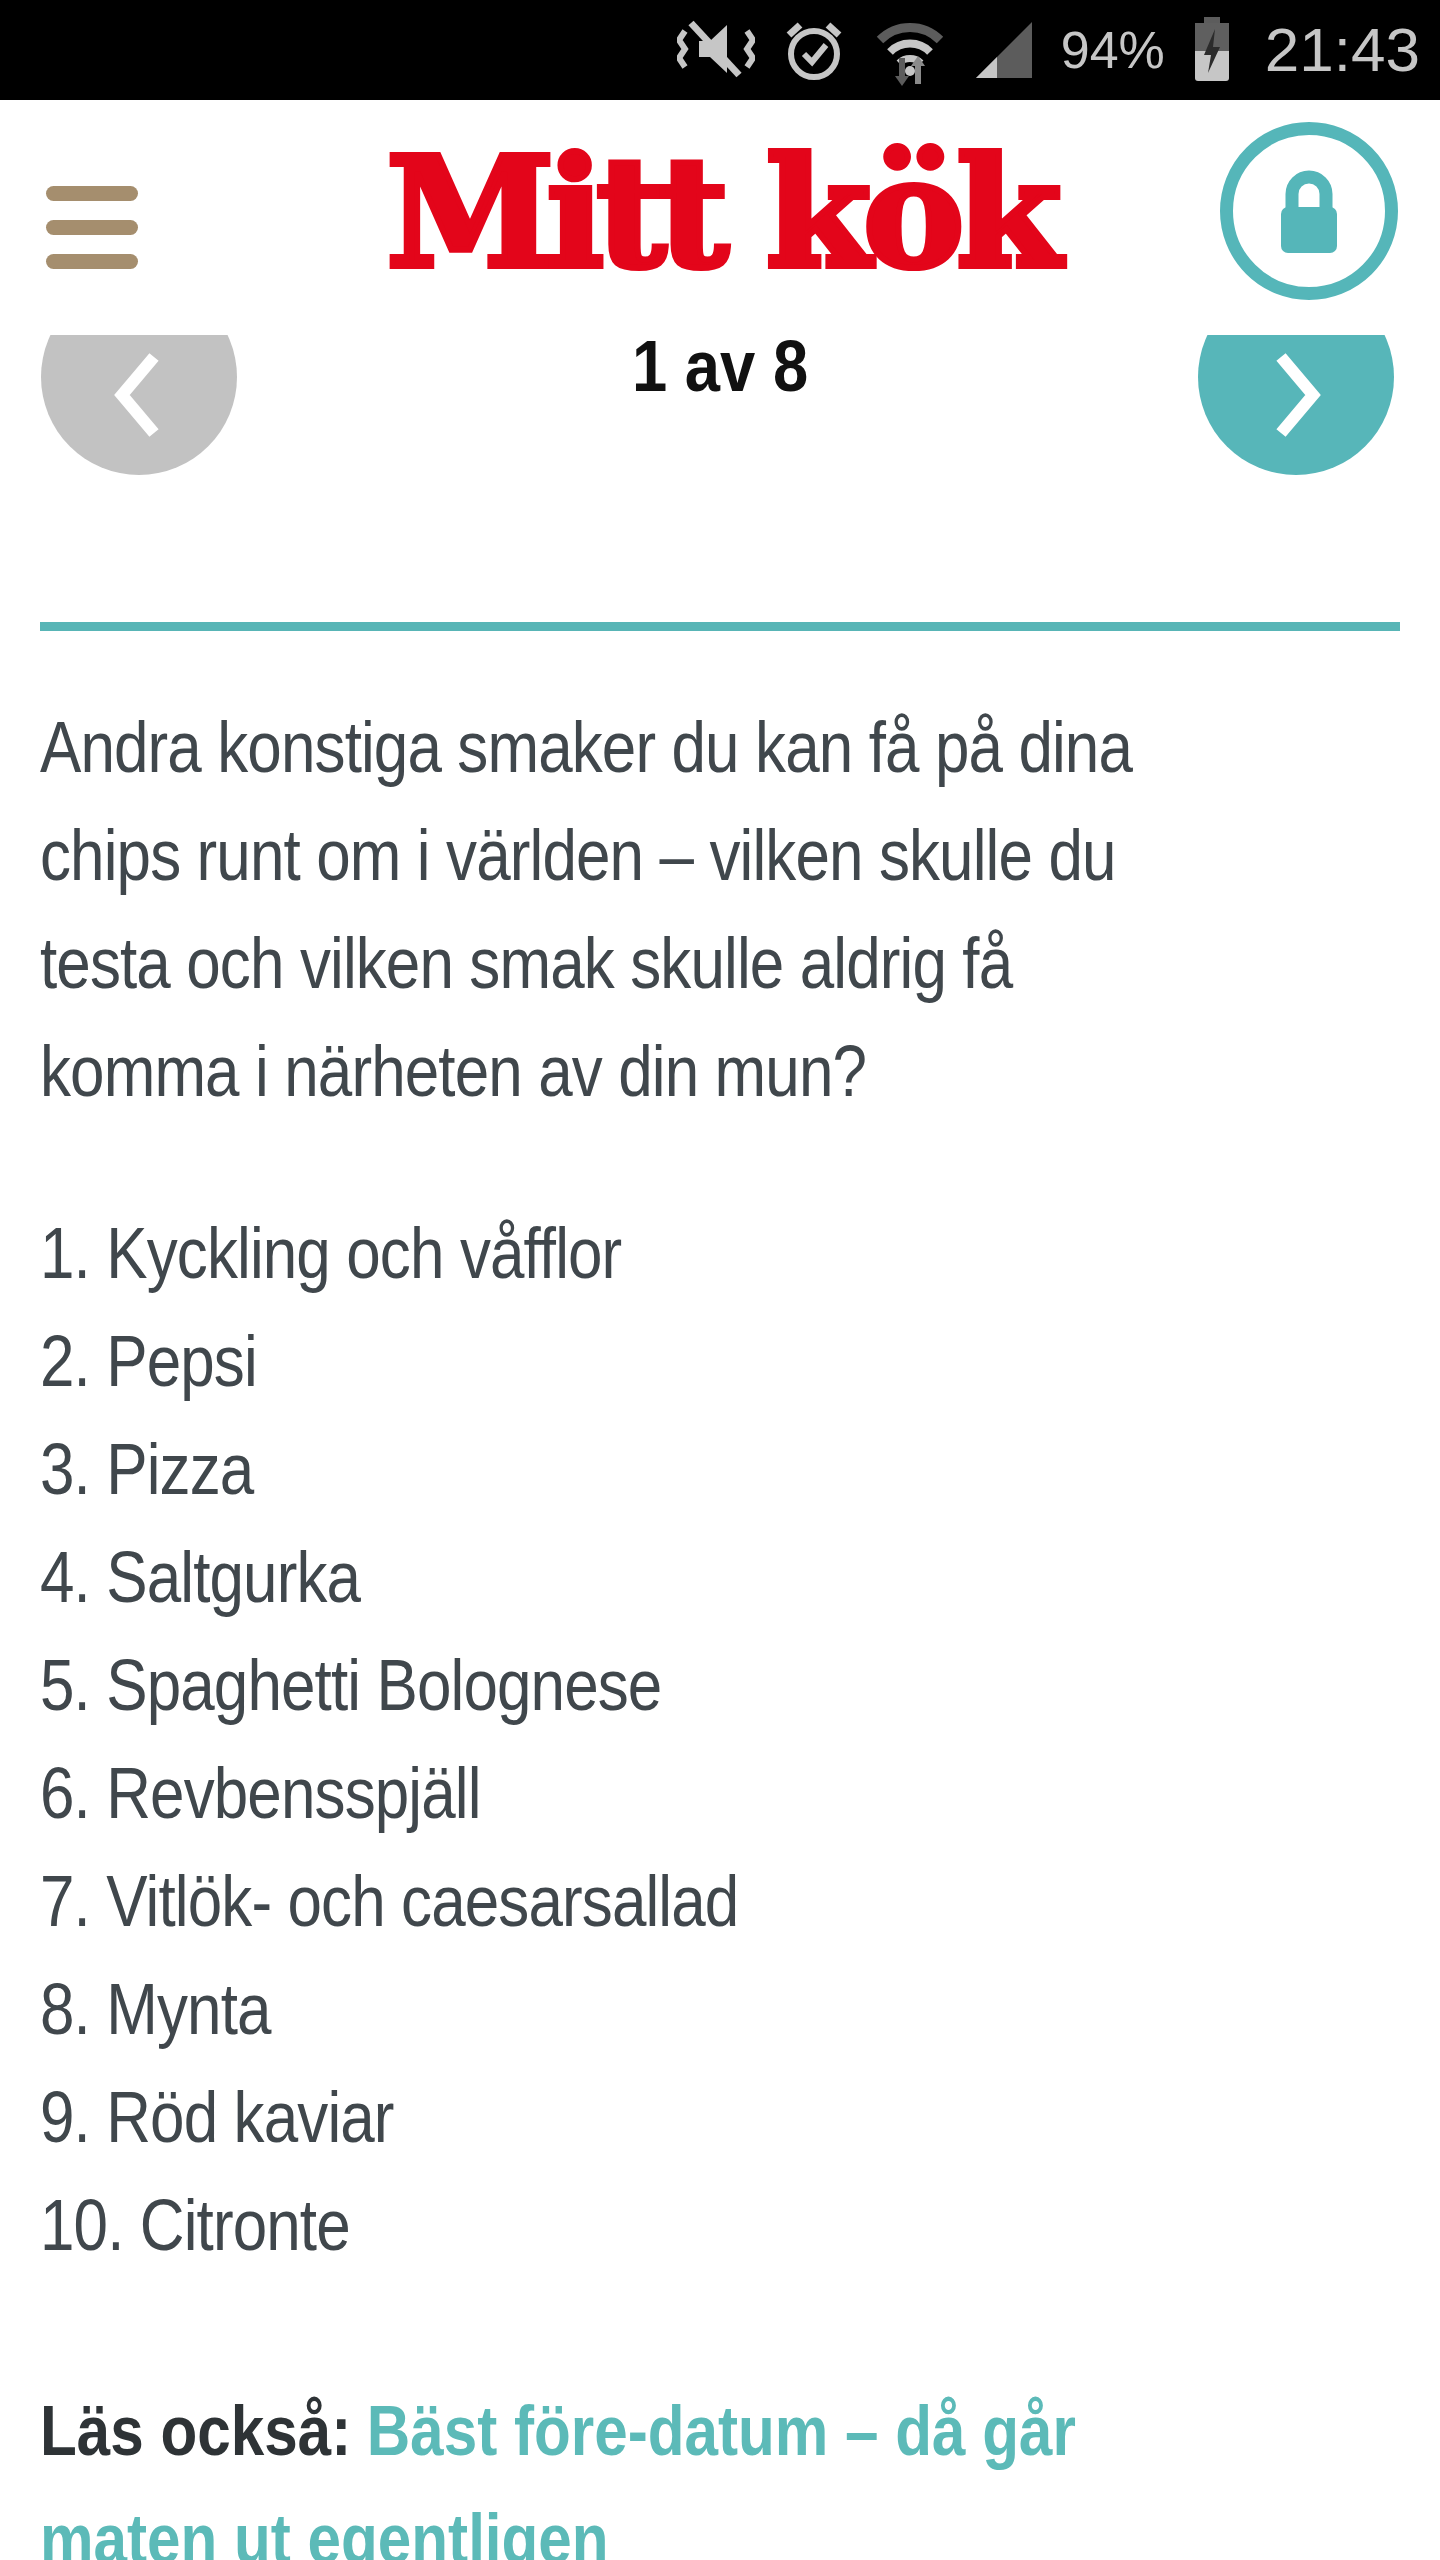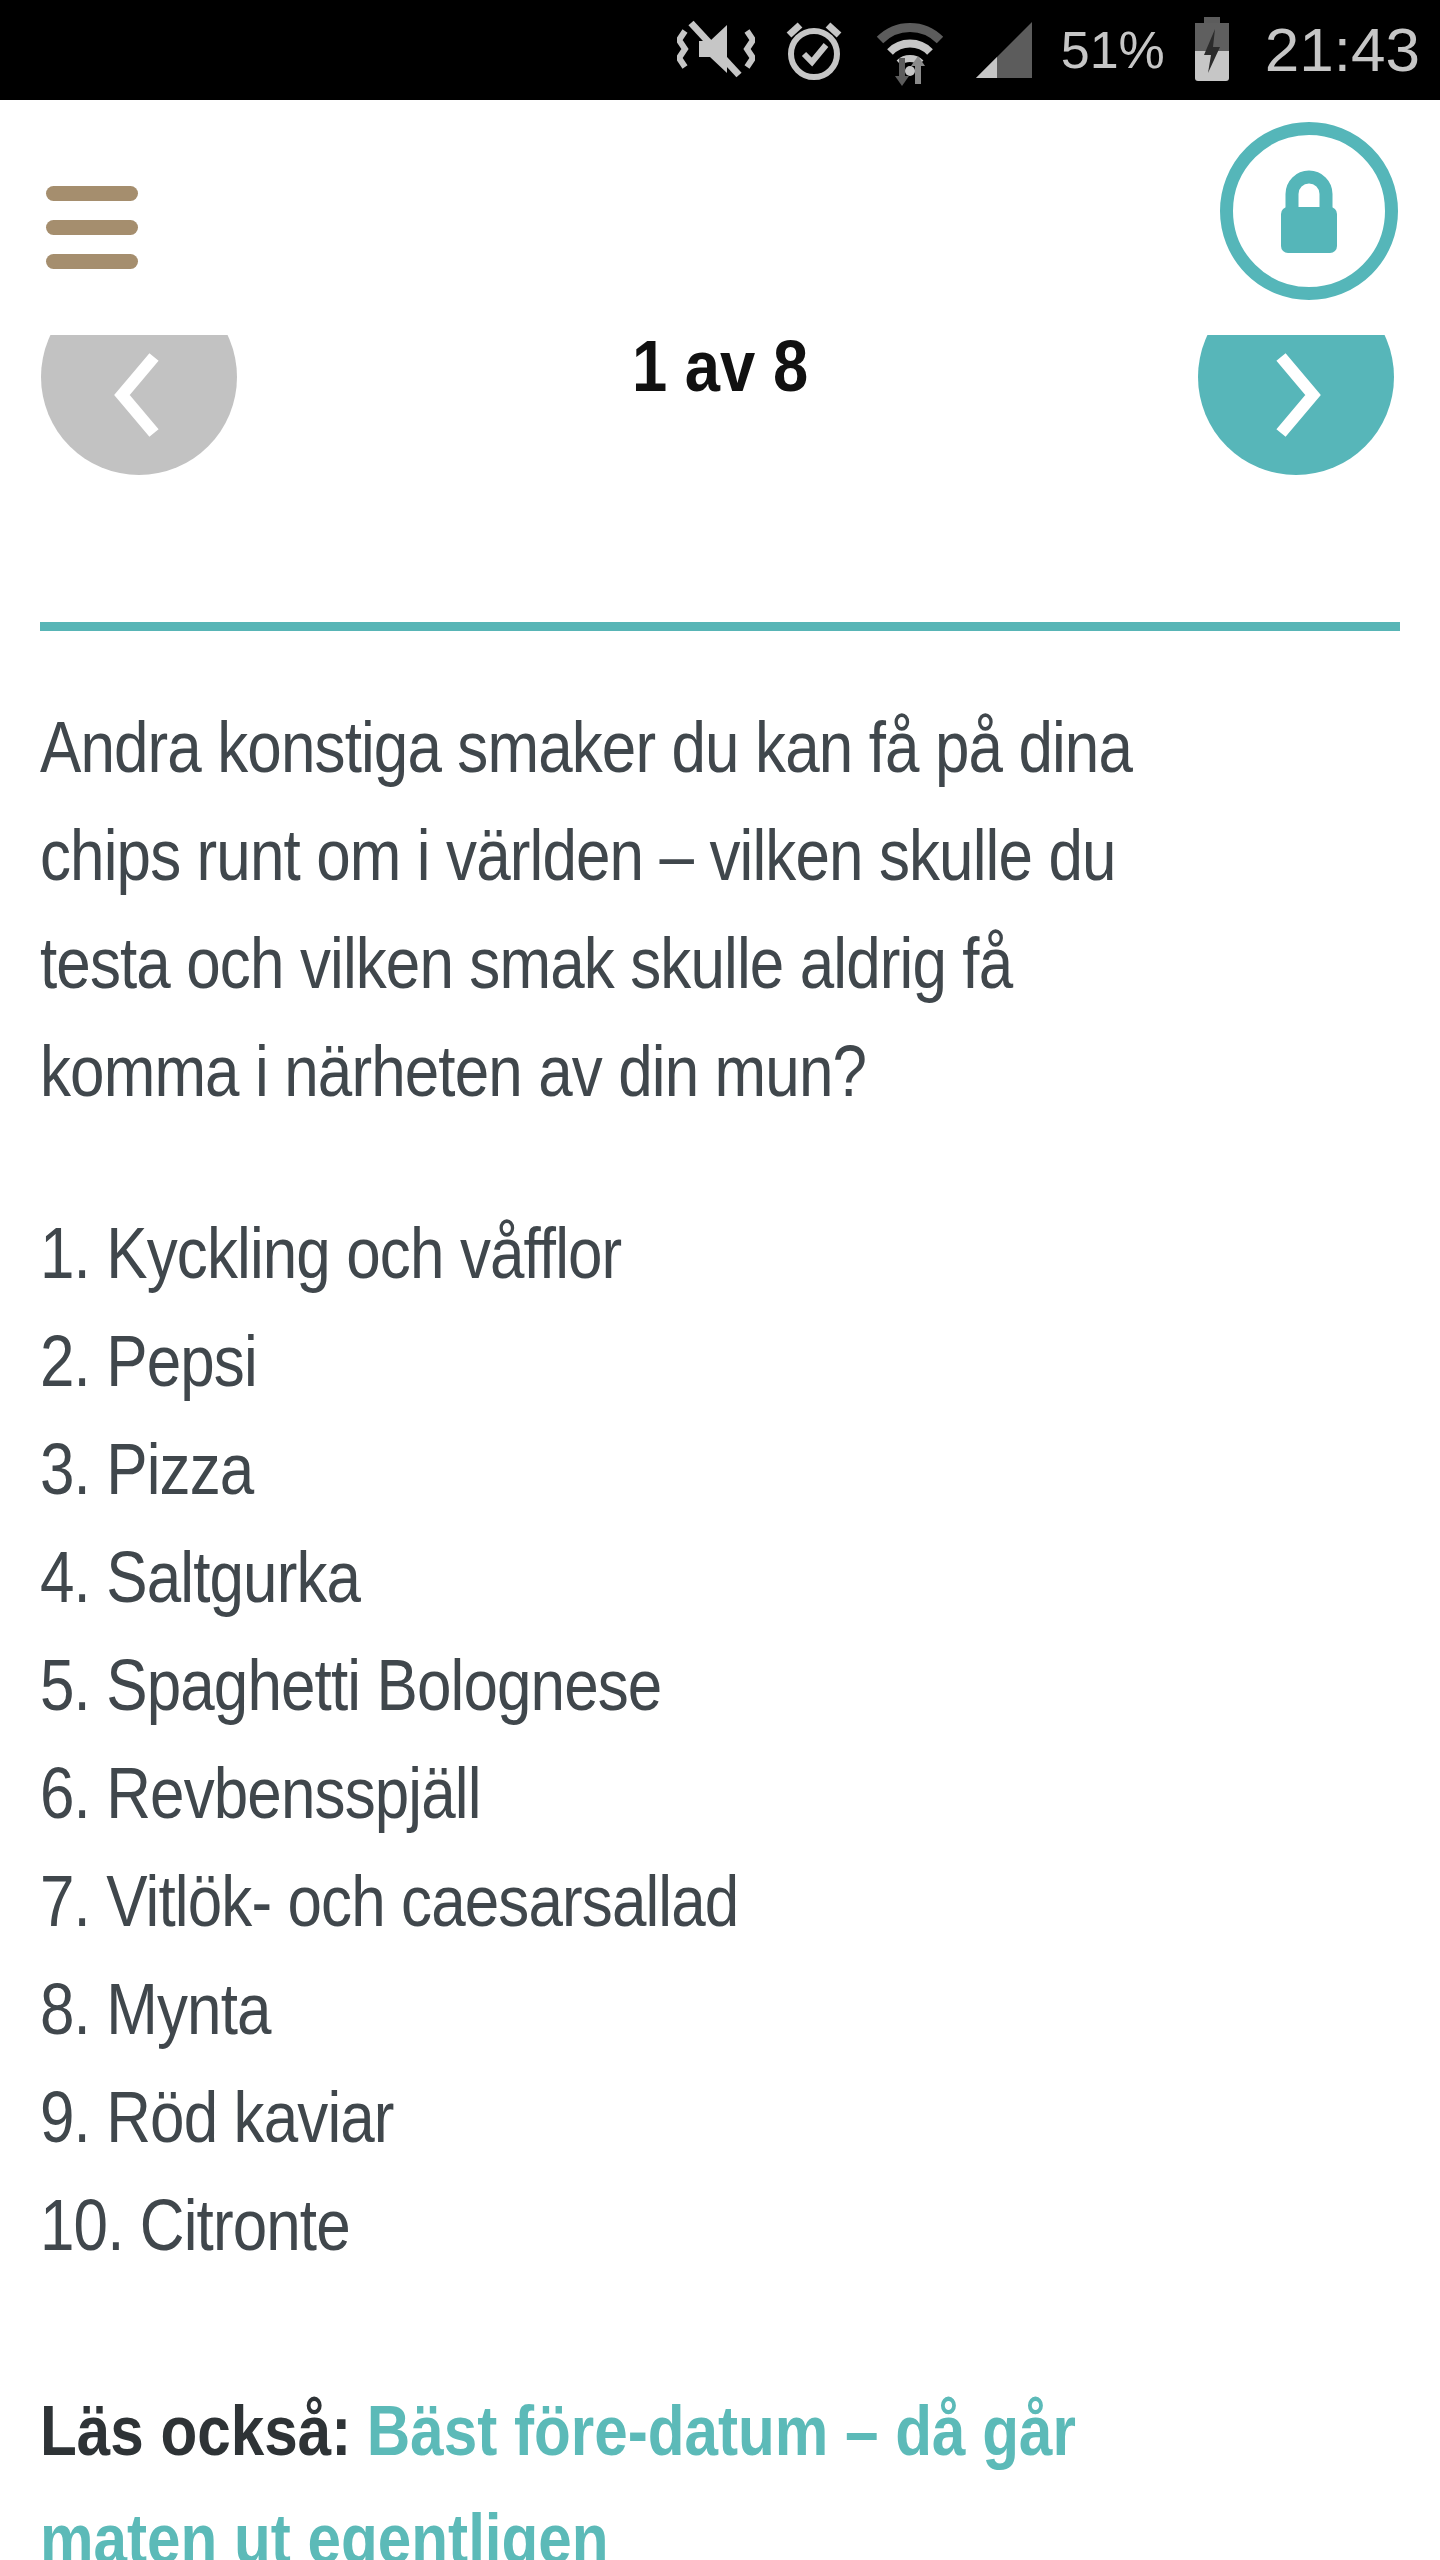--- a/index.html
+++ b/index.html
@@ -98,37 +98,38 @@
       <circle cx="37" cy="57" r="5" fill="#c6c6c6"></circle>
       <line x1="29" y1="44" x2="29" y2="64" stroke="#5c5c5c" stroke-width="6"></line>
       <polygon points="22,62 36,62 29,72 " fill="#5c5c5c"></polygon>
       <line x1="45" y1="50" x2="45" y2="70" stroke="#8a8a8a" stroke-width="6"></line>
       <polygon points="38,52 52,52 45,42" fill="#8a8a8a"></polygon>
     </svg>
     <svg width="62" height="62" viewBox="0 0 62 62">
       <polygon points="3,59 59,59 59,3" fill="#5c5c5c"></polygon>
       <polygon points="3,59 24,59 24,38" fill="#c6c6c6"></polygon>
     </svg>
-    <span class="sb-text">51%</span>
+    <span class="sb-text">94%</span>
     <svg width="42" height="66" viewBox="0 0 42 66">
       <rect x="13" y="0" width="16" height="7" fill="#5c5c5c"></rect>
       <rect x="4" y="6" width="34" height="58" rx="3" fill="#c6c6c6"></rect>
       <rect x="4" y="6" width="34" height="28" fill="#5f5f5f"></rect>
       <polygon points="24,12 13,38 20,38 17,56 29,30 22,30" fill="#2b2b2b"></polygon>
     </svg>
     <span class="sb-time">21:43</span>
   </div>
 
   <header>
     <button class="hamburger" aria-label="menu">
       <div class="bar"></div>
       <div class="bar"></div>
       <div class="bar"></div>
     </button>
 
+    <div class="logo">Mitt kök</div>
 
     <button class="lock-btn" aria-label="login">
       <svg width="86" height="92" viewBox="0 0 86 92">
         <path d="M26 44 V29 A17 17 0 0 1 60 29 V44" stroke="#55b6b9" stroke-width="13" fill="none"></path>
         <rect x="15" y="42" width="56" height="46" rx="7" fill="#55b6b9"></rect>
       </svg>
     </button>
 
     <div class="pagination">
       <span>1 av 8</span>

